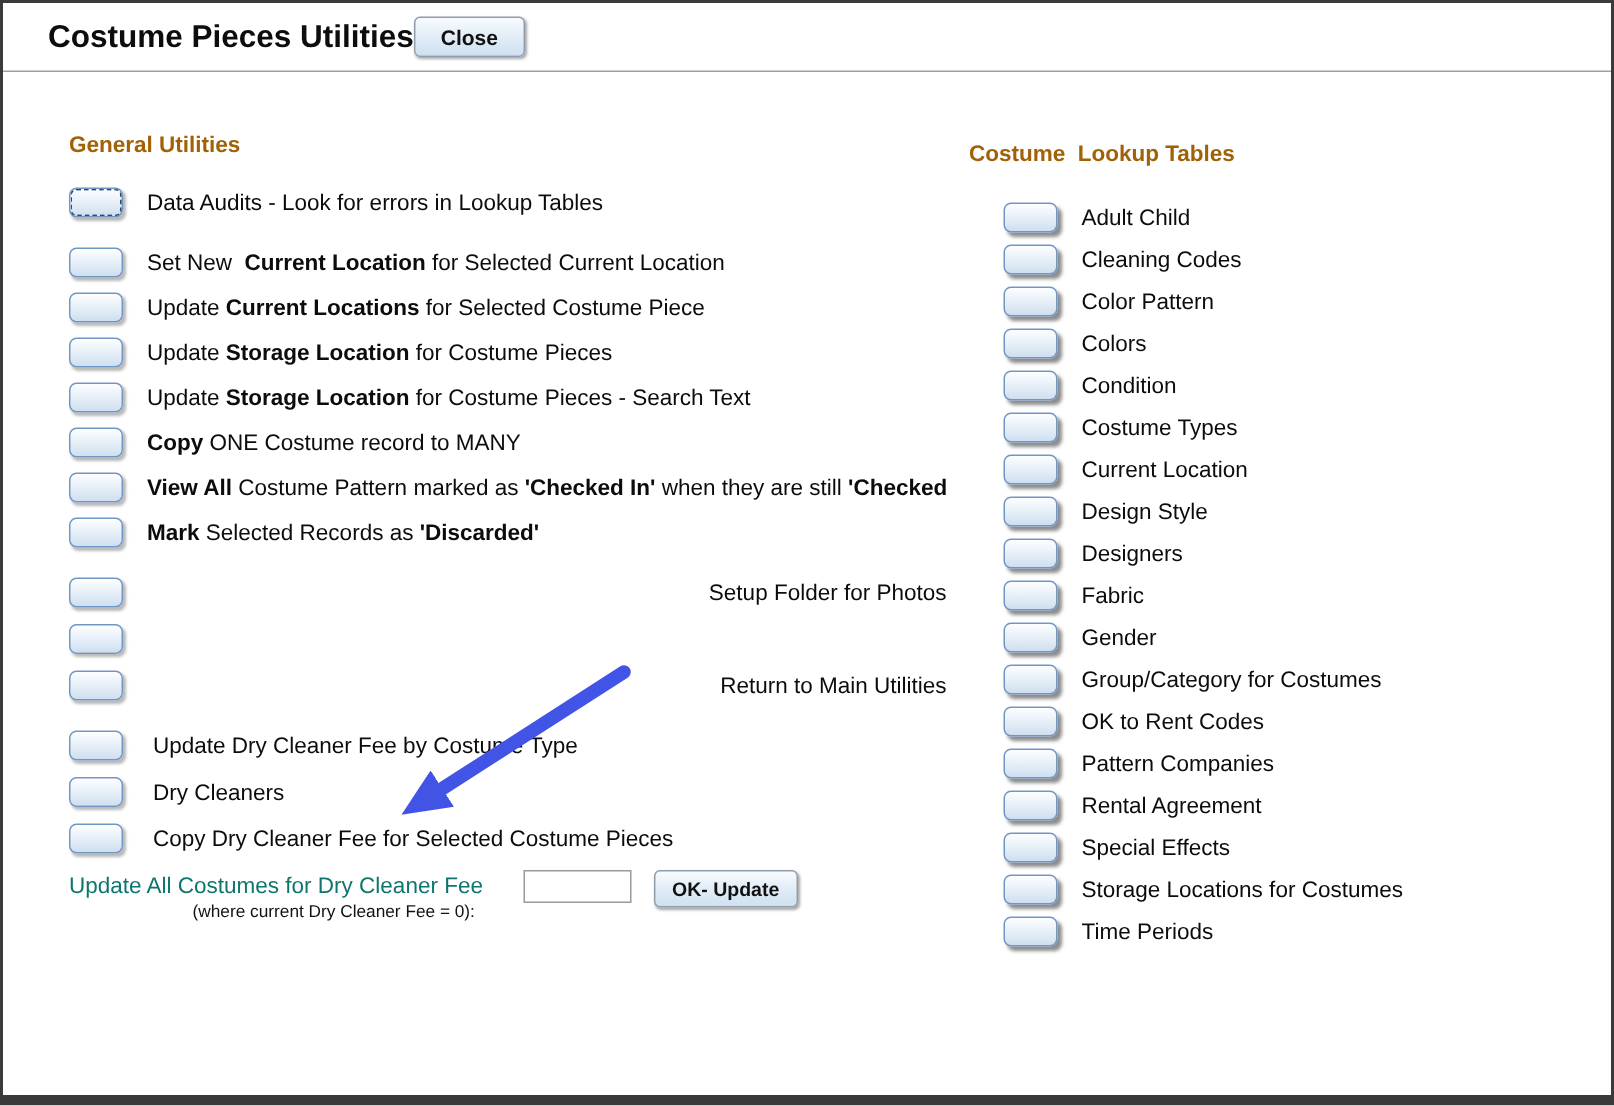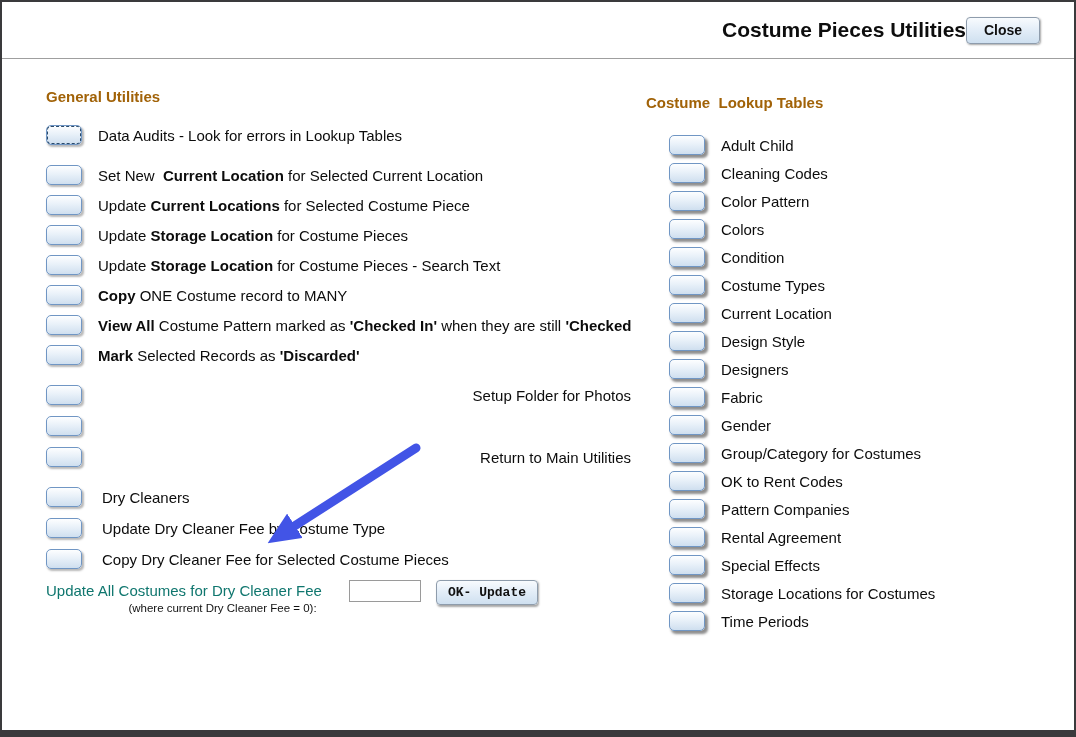--- a/index.html
+++ b/index.html
@@ -2,22 +2,22 @@
 <html><head>
 <meta charset="utf-8">
 <style>
   html,body { margin:0; padding:0; background:#ffffff; font-family:"Liberation Sans",sans-serif; }
   .window {
     position:relative; width:1076px; height:737px; box-sizing:border-box;
     border:2px solid #3a3a3c; border-bottom-width:7px; background:#fff; overflow:hidden;
   }
   
   .header {
-    height:57px; border-bottom:1px solid #9f9f9f;
-    display:flex; align-items:center; justify-content:flex-end;
+    height:46px; border-bottom:1px solid #9f9f9f;
+    display:flex; align-items:center; justify-content:flex-start;
     padding:0 34px 0 30px; box-sizing:border-box;
   }
   .title { font-size:21px; font-weight:bold; color:#0d0d0d; }
   .close-btn {
     width:74px; height:27px; border-radius:4px; border:1px solid #8e9cac;
     background:linear-gradient(#f8fbfe, #e4eef8 45%, #cfe0f0);
     font-family:inherit; font-weight:bold; font-size:14px; color:#111;
     box-shadow:1px 1px 2px rgba(0,0,0,0.35); cursor:pointer;
   }
   
@@ -47,21 +47,21 @@
   .fee-labels { width:303px; padding-top:2px; }
   .fee-label { font-size:15px; color:#0f766e; white-space:pre; }
   .fee-sub { font-size:11.5px; color:#111; margin:3px 0 0 50px; white-space:pre;text-align:center; }
   .fee-input {
     width:64px; height:20px; border:1px solid #9a9a9a; background:#fff;
     font-family:inherit; font-size:13px; padding:0 3px;
   }
   .ok-btn {
     margin-left:15px; height:25px; padding:0 11px; border-radius:4px;
     border:1px solid #8e9cac; background:linear-gradient(#f8fbfe, #e4eef8 45%, #cfe0f0);
-    font-family:Liberation Mono, monospace; font-weight:bold; font-size:13px; color:#111;
+    font-family:Liberation Sans, sans-serif; font-weight:bold; font-size:13px; color:#111;
     box-shadow:1px 1.5px 2px rgba(0,0,0,0.35); cursor:pointer;
   }
   
   .right-col { position:absolute; left:644px; top:92px; }
   .right-col h2.sec { margin-bottom:24px; white-space:pre; }
   .right-col .row { margin-bottom:8px; }
   .right-col .cmd-btn { margin-left:23px; }
   
   .arrow-layer { position:absolute; left:240px; top:428px; width:200px; height:132px; pointer-events:none; }
 </style>
@@ -125,25 +125,25 @@
           <div class="row">
             <button class="cmd-btn"></button>
             <span class="lbl"><span>Return to Main Utilities</span></span>
           </div>
         </div>
       </div>
 
     <div id="dry-rows" class="dry-rows">
         <div class="row">
           <button class="cmd-btn"></button>
+          <span class="lbl"><span>Update Dry Cleaner Fee by Costume Type</span></span>
+        </div>
+        <div class="row">
+          <button class="cmd-btn"></button>
           <span class="lbl"><span>Dry Cleaners</span></span>
-        </div>
-        <div class="row">
-          <button class="cmd-btn"></button>
-          <span class="lbl"><span>Update Dry Cleaner Fee by Costume Type</span></span>
         </div>
         <div class="row">
           <button class="cmd-btn"></button>
           <span class="lbl"><span>Copy Dry Cleaner Fee for Selected Costume Pieces</span></span>
         </div>
       </div>
 
     <div class="fee-row">
       <div class="fee-labels">
         <div class="fee-label">Update All Costumes for Dry Cleaner Fee</div>

